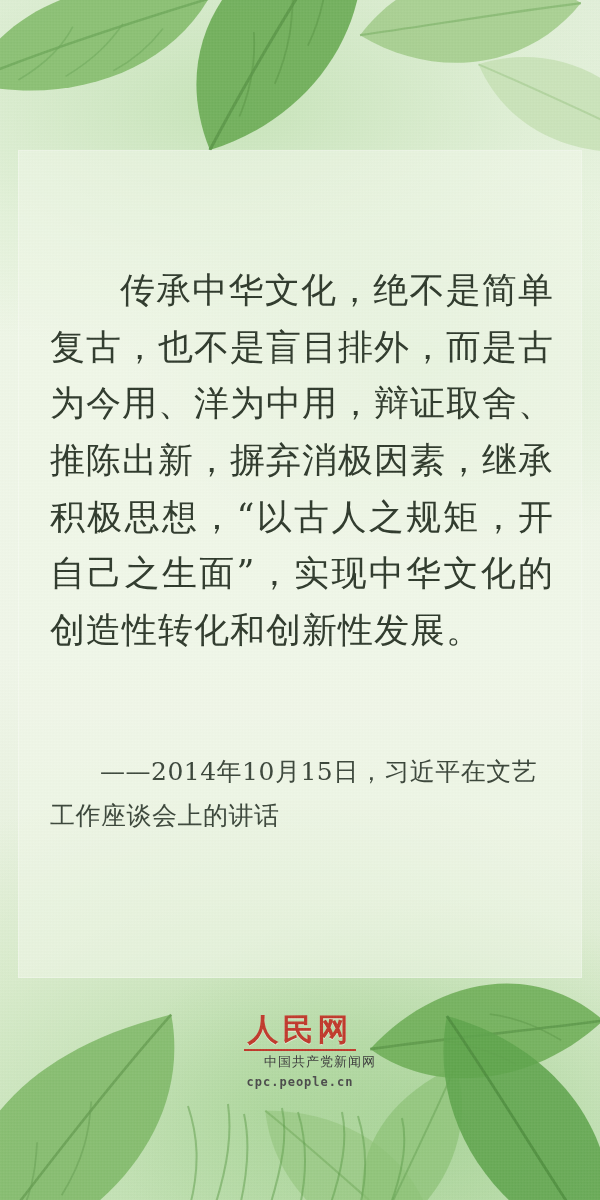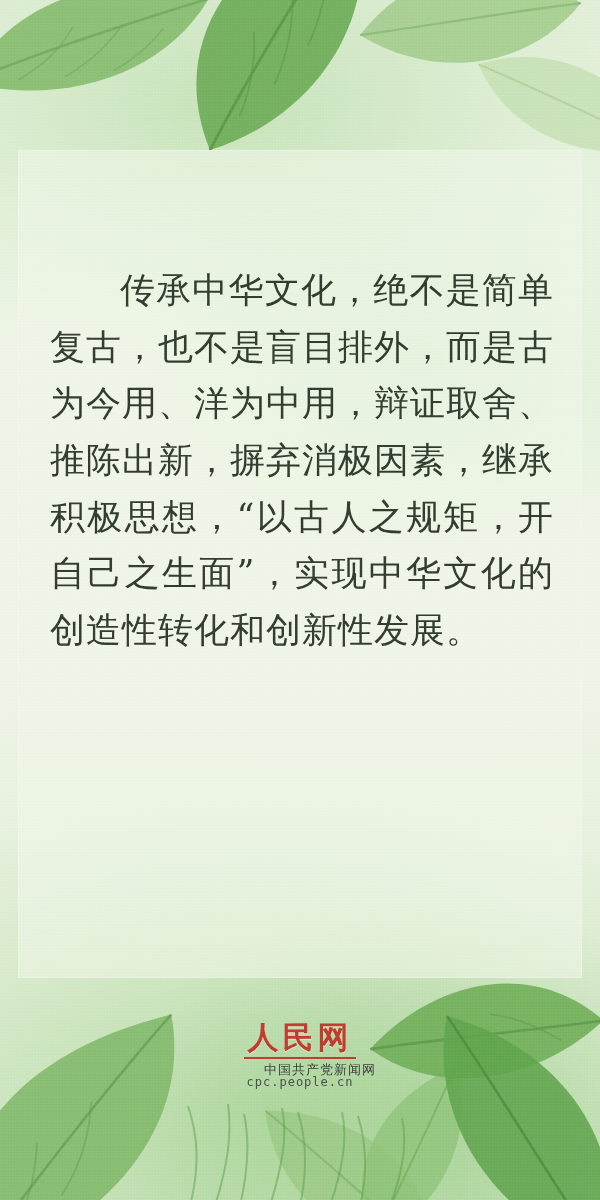--- a/index.html
+++ b/index.html
@@ -155,21 +155,22 @@
     font-size: 13px;
     letter-spacing: 1px;
     color: #3b3b3b;
     padding-left: 40px;
   }
   .people-logo .pl-url {
     font-family: "DejaVu Sans Mono", "Liberation Mono", monospace;
     font-size: 12px;
     letter-spacing: 1px;
     color: #4a4a4a;
-    margin-top: 0;
+    margin-top: 8px;
+    font-weight: bold;
   }
 
   .shixi-logo {
     position: relative;
     display: flex;
     flex-direction: column;
     justify-content: center;
     padding-left: 6px;
   }
   .shixi-ring {
@@ -234,20 +235,21 @@
 
   <div class="leaf leaf-top-far">
     <svg width="180" height="130" viewBox="0 0 180 130">
       <path d="M175,120 C150,35 70,0 5,12 C25,85 95,125 175,120 Z" fill="#c3dfb0" opacity="0.75"></path>
       <path d="M175,120 C120,85 60,45 5,12" stroke="#a8cd94" stroke-width="2" fill="none" opacity="0.7"></path>
     </svg>
   </div>
 
   <div class="card">
     <div class="quote">传承中华文化，绝不是简单复古，也不是盲目排外，而是古为今用、洋为中用，辩证取舍、推陈出新，摒弃消极因素，继承积极思想，“以古人之规矩，开自己之生面”，实现中华文化的创造性转化和创新性发展。</div>
+    <div class="attribution">——2014年10月15日，习近平在文艺工作座谈会上的讲话</div>
   </div>
 
   <div class="leaf leaf-bot-left">
     <svg width="280" height="200" viewBox="0 0 280 200">
       <path d="M5,190 C10,65 120,0 275,12 C260,130 135,200 5,190 Z" fill="#7cb765" opacity="0.85"></path>
       <path d="M5,190 C85,135 185,65 275,12" stroke="#649b50" stroke-width="2.6" fill="none" opacity="0.75"></path>
       <path d="M55,170 C85,145 98,118 108,92 M115,150 C148,122 162,96 172,70" stroke="#649b50" stroke-width="1.7" fill="none" opacity="0.5"></path>
     </svg>
   </div>
 

